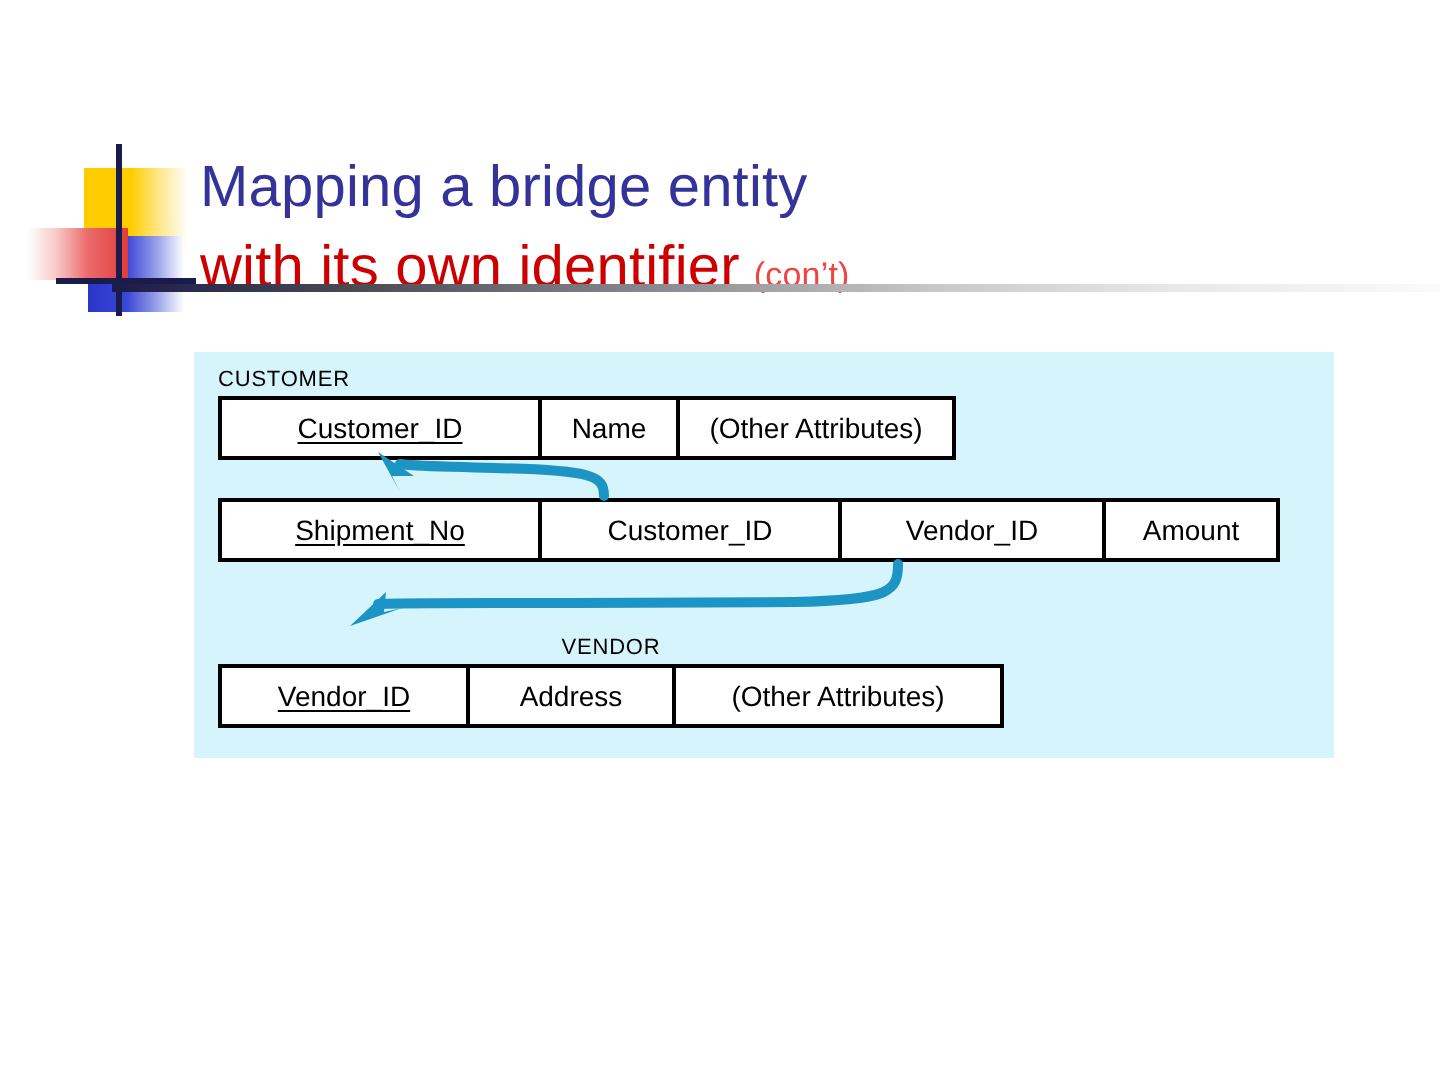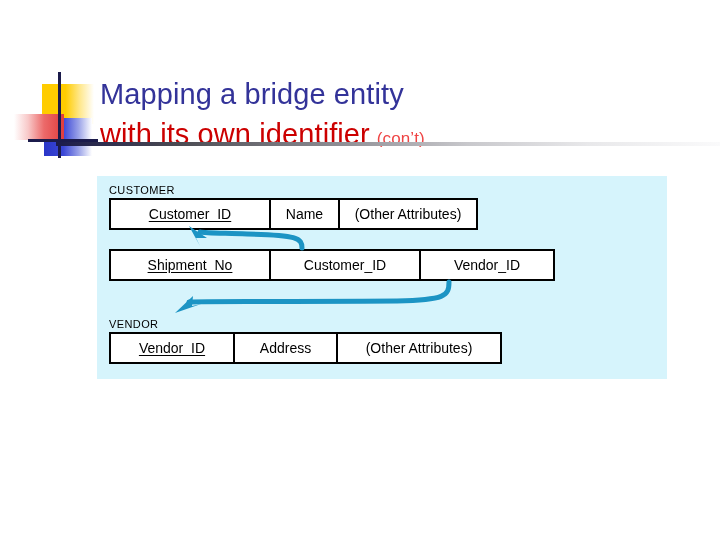--- a/index.html
+++ b/index.html
@@ -143,21 +143,21 @@
     border-right: none;
   }
   .rel-cell.pk span {
     text-decoration: underline;
     text-underline-offset: 2px;
   }
 
   
   #group-customer { left: 12px;  top: 6px;  }
   #group-shipment { left: 12px;  top: 73px; }
-  #group-vendor   { left: 12px;  top: 140px;}
+  #group-vendor   { left: 12px;  top: 140px; text-align: center;}
 
   
   .arrow-layer {
     position: absolute;
     left: 0; top: 0;
     width: 570px;
     height: 203px;
     pointer-events: none;
   }
 </style>
@@ -200,20 +200,23 @@
     <div class="rel-table">
       <div class="rel-cell pk" style="width:160px">
           <span>Shipment_No</span>
         </div>
       <div class="rel-cell" style="width:150px">
           <span>Customer_ID</span>
         </div>
       <div class="rel-cell" style="width:132px">
           <span>Vendor_ID</span>
         </div>
+      <div class="rel-cell" style="width:85px">
+          <span>Amount</span>
+        </div>
     </div>
   </div>
 
   <div class="rel-group" id="group-vendor">
     <div class="rel-name">VENDOR</div>
     <div class="rel-table">
       <div class="rel-cell pk" style="width:124px">
           <span>Vendor_ID</span>
         </div>
       <div class="rel-cell" style="width:103px">

